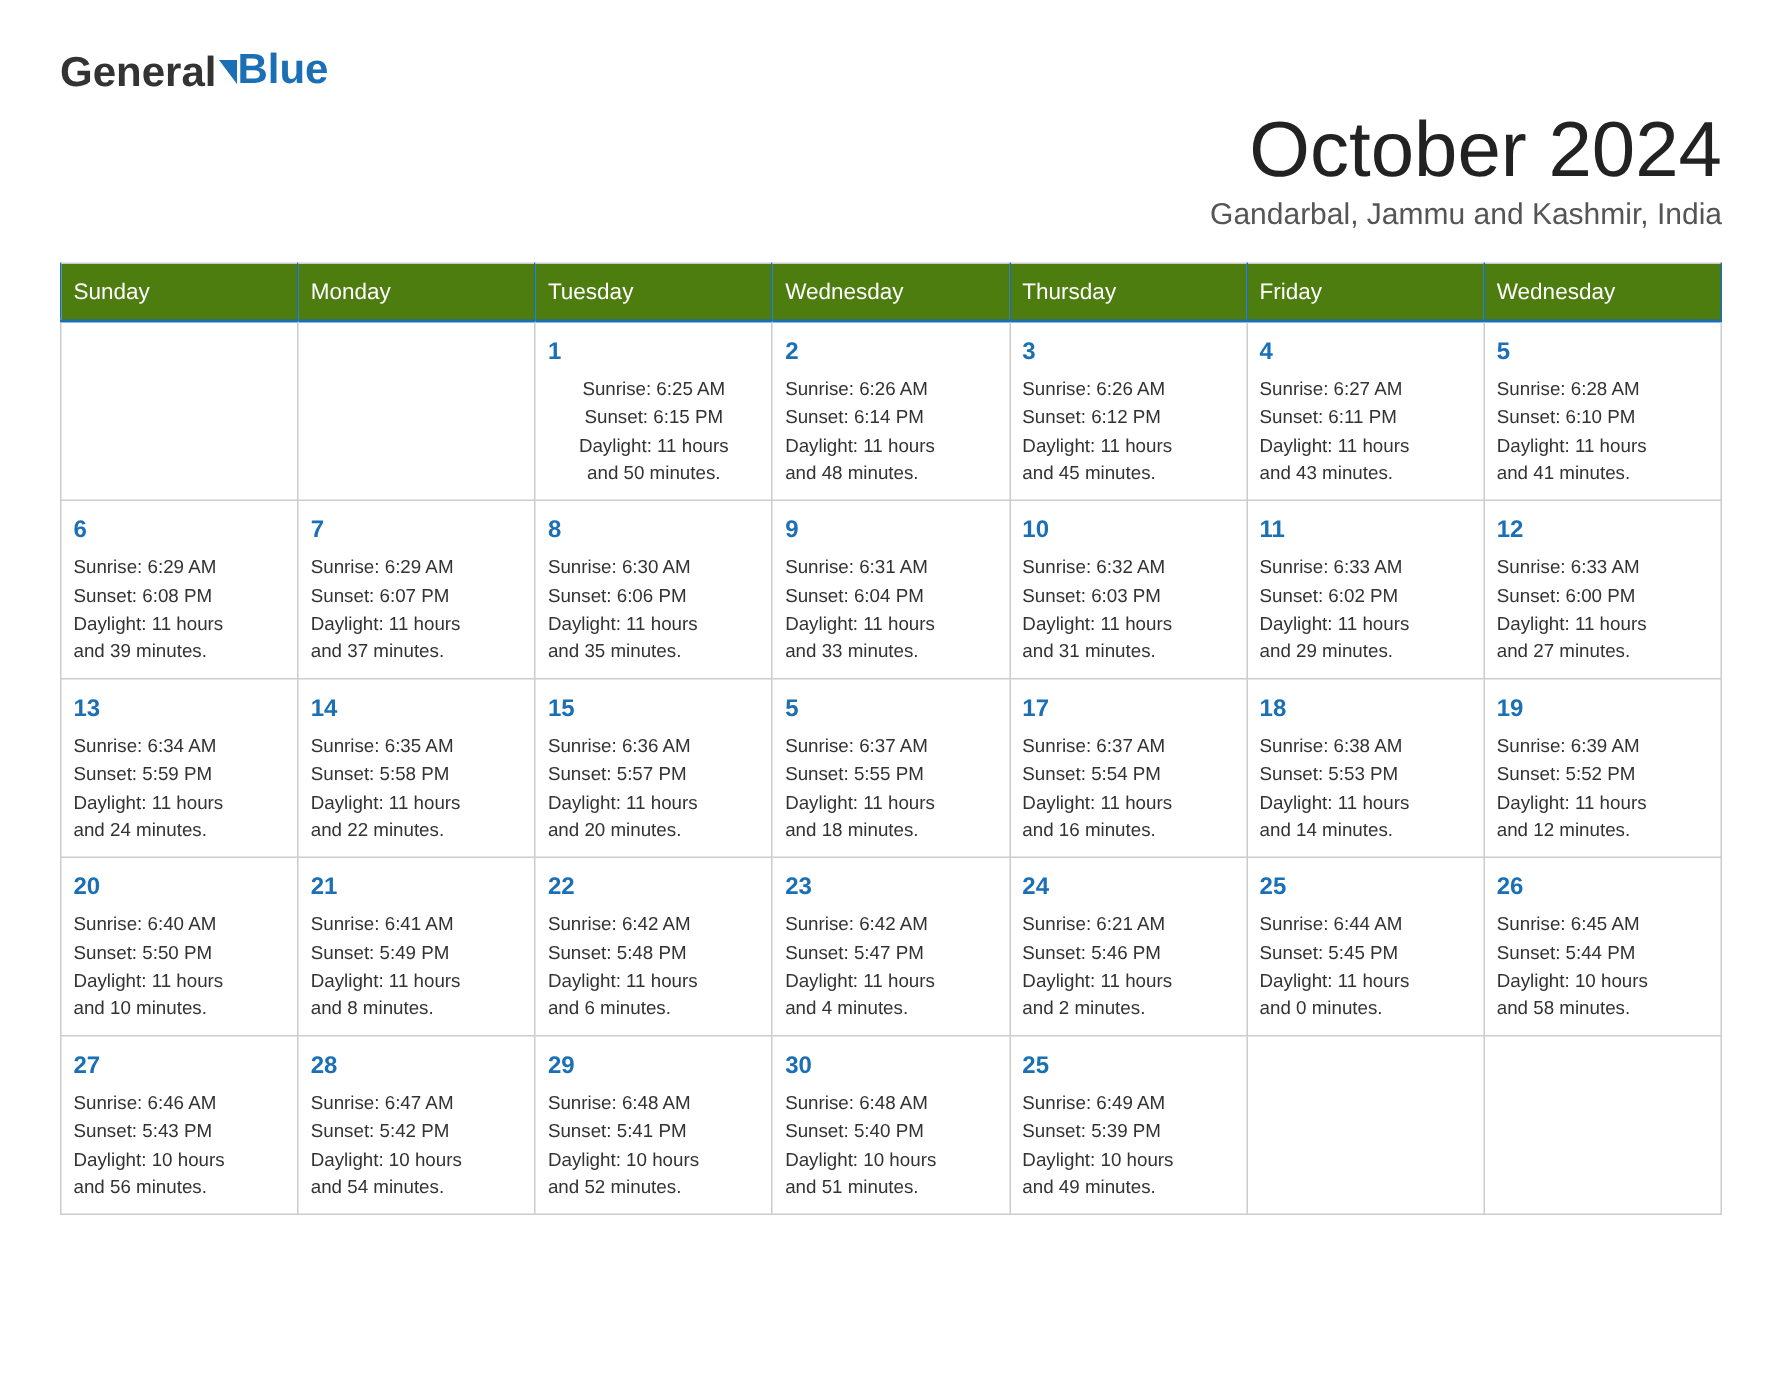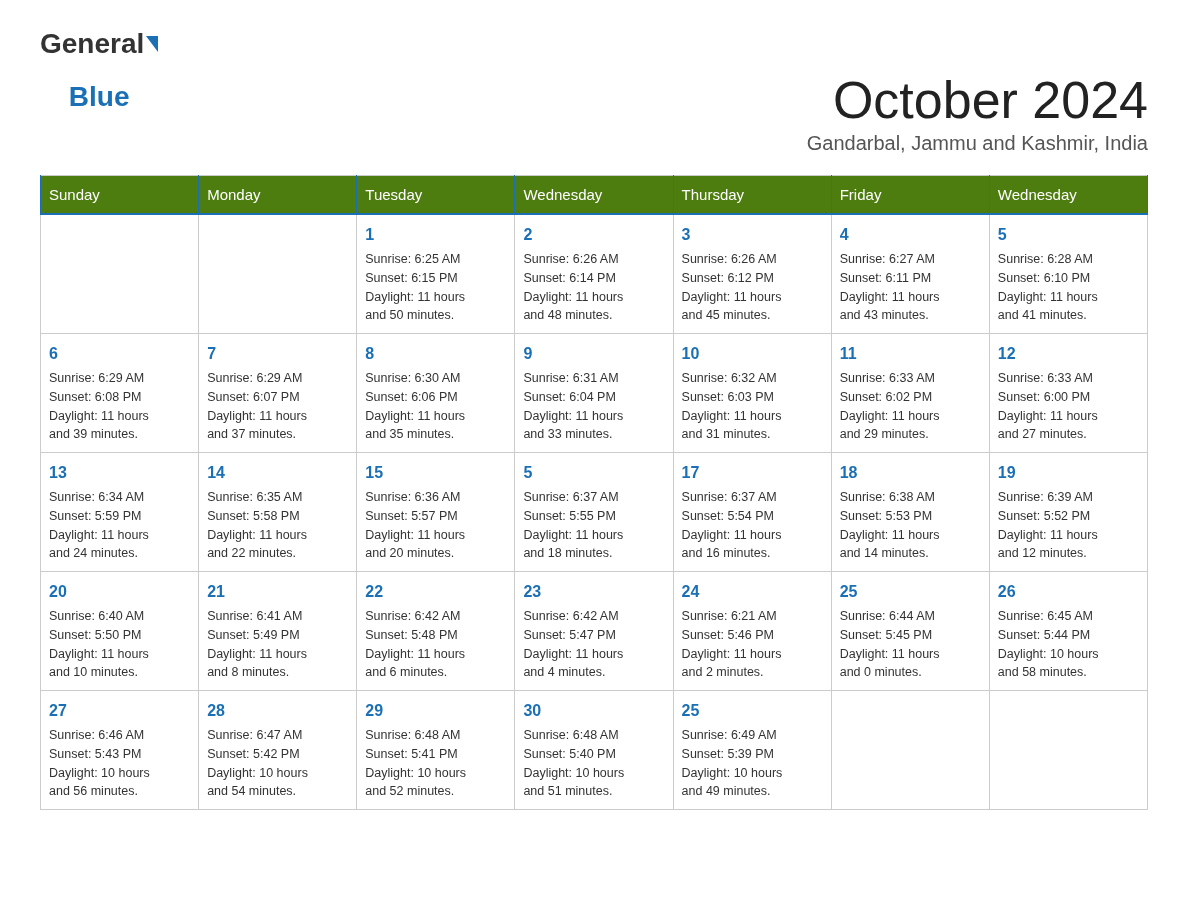--- a/index.html
+++ b/index.html
@@ -11,22 +11,22 @@
       min-height: 918px;
     }
     .header {
       display: flex;
       justify-content: space-between;
       align-items: flex-start;
       margin-bottom: 20px;
     }
     .logo {
       display: flex;
-      flex-direction: column;
-      align-items: center;
+      flex-direction: row;
+      align-items: flex-end;
     }
     .logo-text {
       font-size: 28px;
       font-weight: bold;
       color: #333;
       line-height: 1;
     }
     .logo-arrow {
       width: 0;
       height: 0;
@@ -38,21 +38,20 @@
       vertical-align: middle;
     }
     .logo-line {
       display: flex;
       align-items: center;
     }
     .logo-blue {
       color: #1a6fb5;
       font-size: 28px;
       font-weight: bold;
-      margin-top: 23px;
     }
     .title-section {
       text-align: right;
     }
     .month-title {
       font-size: 52px;
       font-weight: normal;
       color: #222;
       line-height: 1;
       margin-top: 44px;
@@ -142,21 +141,21 @@
         <th>Friday</th>
         <th>Wednesday</th>
       </tr>
   </thead>
   <tbody id="calendar-body">
   <tr>
         <td class="empty-cell"></td>
         <td class="empty-cell"></td>
         <td>
           <span class="day-number">1</span>
-          <div class="day-info" style="white-space: pre-line;">Sunrise: 6:25 AM
+          <div class="day-info" style="white-space: pre-line; text-align: center;">Sunrise: 6:25 AM
 Sunset: 6:15 PM
 Daylight: 11 hours
 and 50 minutes.</div>
         </td>
         <td>
           <span class="day-number">2</span>
           <div class="day-info" style="white-space: pre-line;">Sunrise: 6:26 AM
 Sunset: 6:14 PM
 Daylight: 11 hours
 and 48 minutes.</div>

